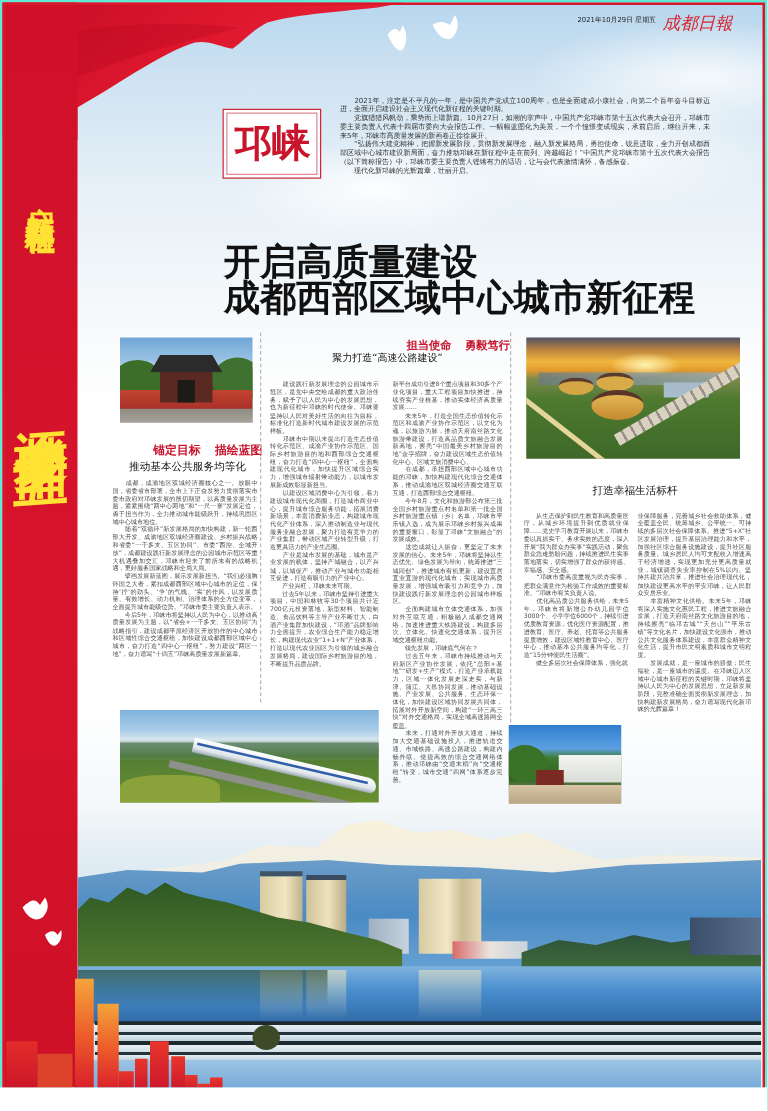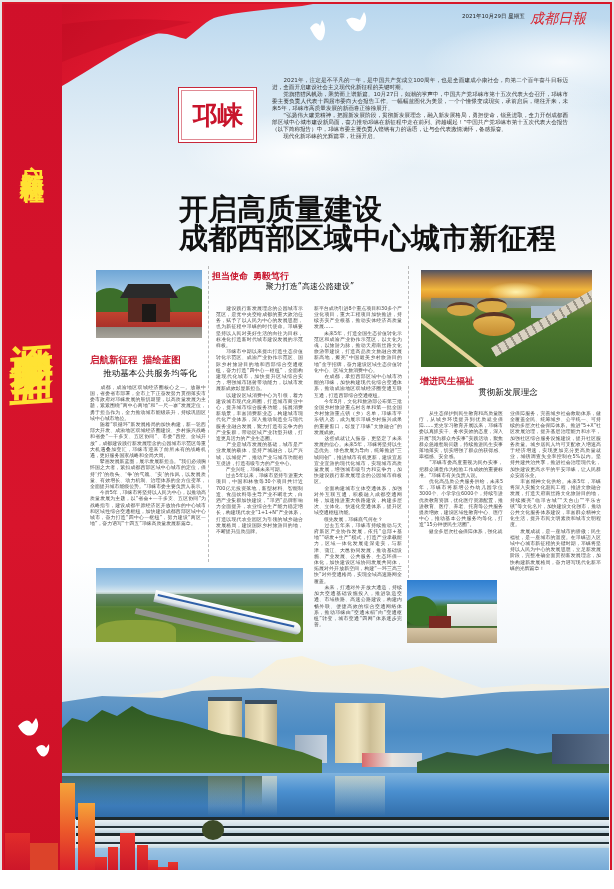--- a/index.html
+++ b/index.html
@@ -1,39 +1,39 @@
 <!DOCTYPE html>
 <html><head>
 <meta charset="utf-8">
 <style>
   html,body{margin:0;padding:0;background:#fff;}
-  #root{position:relative;width:614px;height:870px;overflow:hidden;background:#e5e5e5;font-family:"DejaVu Sans",sans-serif;}
+  #root{position:relative;width:614px;height:870px;overflow:hidden;background:#5eead4;font-family:"DejaVu Sans",sans-serif;}
   .abs{position:absolute;}
   .sky{left:2px;top:2px;width:610px;height:874px;
     background:
       radial-gradient(ellipse 120px 40px at 300px 150px, rgba(255,255,255,.9), rgba(255,255,255,0)),
       radial-gradient(ellipse 160px 50px at 470px 120px, rgba(255,255,255,.85), rgba(255,255,255,0)),
       radial-gradient(ellipse 140px 45px at 560px 60px, rgba(255,255,255,.8), rgba(255,255,255,0)),
       linear-gradient(180deg,#b7d6ee 0px,#cfe3f2 60px,#e6f0f7 150px,#f6f9fb 250px,#ffffff 320px,#ffffff 560px,#f4f8fb 645px);}
   .frame{left:2px;top:2px;width:606px;height:870px;border:2px solid #d7182a;pointer-events:none;}
   .banner{left:2px;top:2px;width:60px;height:874px;background:linear-gradient(180deg,#d0102a 0%,#d8142c 60%,#cc1026 100%);}
   .banner-title{position:absolute;left:18px;top:145px;writing-mode:vertical-rl;text-orientation:upright;font-size:24px;font-weight:bold;letter-spacing:4px;color:#ffe233;font-family:"DejaVu Sans",sans-serif;line-height:24px;}
   .banner-slogan{position:absolute;left:8px;top:306px;writing-mode:vertical-rl;text-orientation:upright;font-size:44px;font-weight:bold;letter-spacing:6px;color:#ffe233;font-family:"DejaVu Serif",serif;line-height:44px;transform:skewY(-4deg);}
   .tiny{position:absolute;transform:scale(0.5);transform-origin:0 0;white-space:pre-line;text-align:justify;overflow:hidden;color:#4a4a4a;font-family:"DejaVu Sans",sans-serif;}
   .body-col{font-size:9.8px;line-height:12.4px;}
   .date{left:462px;top:12px;font-size:11px;color:#222;white-space:nowrap;transform:scale(0.5);transform-origin:0 0;}
   .masthead{left:530px;top:10px;font-size:14px;color:#d9242e;font-family:"DejaVu Serif",serif;font-style:italic;letter-spacing:0;white-space:nowrap;}
   .pageno{left:586px;top:8px;font-size:20px;color:#111;font-family:Liberation Sans, sans-serif;letter-spacing:-1px;margin-left:36px;}
   .district{left:178px;top:87px;width:77px;height:54px;border:1px solid #c8283a;background:#fff;}
   .district-inner{position:absolute;left:2px;top:2px;right:2px;bottom:2px;border:1px solid #e08a94;display:flex;align-items:center;justify-content:center;}
-  .district-name{font-size:26px;font-weight:bold;color:#c8152c;font-family:"DejaVu Serif",serif;letter-spacing:-1px;}
+  .district-name{font-size:31px;font-weight:bold;color:#c8152c;font-family:"DejaVu Serif",serif;letter-spacing:-1px;}
   .intro{left:272px;top:77px;width:592px;height:146px;font-size:11.2px;line-height:14px;color:#333;}
   .kicker{left:179px;top:165px;font-size:20px;color:#111;white-space:pre;letter-spacing:0;}
   .title{left:179px;font-size:29px;font-weight:bold;color:#111;white-space:nowrap;line-height:29px;}
-  .sec-head{position:absolute;text-align:left;font-family:Liberation Sans, sans-serif;font-weight:bold;color:#c8152c;white-space:pre;}
+  .sec-head{position:absolute;text-align:right;font-family:Liberation Mono, monospace;font-weight:bold;color:#c8152c;white-space:pre;}
   .sec-sub{position:absolute;text-align:center;color:#111;white-space:pre;}
   .dash{position:absolute;width:0;border-left:1px dashed #b9b9b9;}
   .photo{position:absolute;overflow:hidden;}
   .photo div{position:absolute;}
   .footer{left:540px;top:878px;font-size:10px;color:#444;white-space:pre;transform:scale(0.5);transform-origin:0 0;}
 </style>
 </head>
 <body>
 
 <div id="root">
@@ -138,21 +138,21 @@
 
   <div class="photo" style="left:96px;top:270px;width:106px;height:68px;background:linear-gradient(180deg,#6fa6d6 0%,#9cc4e4 28%,#b8d4e8 34%,#4e7d34 40%,#2f5a22 66%,#7a7a72 100%);">
     <div style="left:-6px;top:18px;width:40px;height:34px;border-radius:50%;background:#3c6e2a;"></div>
     <div style="left:74px;top:16px;width:40px;height:36px;border-radius:50%;background:#3f7230;"></div>
     <div style="left:0;top:42px;width:106px;height:16px;background:linear-gradient(180deg,#c2432f,#a8302a);"></div>
     <div style="left:32px;top:26px;width:42px;height:26px;background:#5a2a22;"></div>
     <div style="left:46px;top:34px;width:14px;height:18px;background:#1e1a18;"></div>
     <div style="left:24px;top:14px;width:58px;height:14px;background:#2b2b2b;clip-path:polygon(14% 0,86% 0,100% 100%,0 100%);"></div>
     <div style="left:0;top:57px;width:106px;height:11px;background:linear-gradient(180deg,#8d8a82,#a7a39a);"></div>
   </div>
-  <div class="sec-head" style="left:90px;top:354px;width:120px;font-size:9.5px;">启航新征程  描绘蓝图</div>
+  <div class="sec-head" style="left:90px;top:354px;width:120px;font-size:9.5px;">锚定目标  描绘蓝图</div>
   <div class="sec-sub" style="left:90px;top:368px;width:120px;font-size:8.5px;">推动基本公共服务均等化</div>
   <div class="tiny body-col" style="left:90px;top:384px;width:232px;height:348px;">　　成都，成渝地区双城经济圈核心之一。放眼中国，省委省市部署，全市上下正奋发努力贯彻落实市委市政府对邛崃发展的殷切期望，以高质量发展为主题，紧紧围绕“两中心两地”和“一尺一寨”发展定位，勇于担当作为，全力推动城市能级跃升，持续巩固区域中心城市地位。
 　　随着“双循环”新发展格局的加快构建，新一轮西部大开发、成渝地区双城经济圈建设、乡村振兴战略和省委“一干多支、五区协同”、市委“西控、全域开放”，成都建设践行新发展理念的公园城市示范区等重大机遇叠加交汇，邛崃市迎来了前所未有的战略机遇，更好服务国家战略和全局大局。
 　　擘画发展新蓝图，展示发展新担当。“我们必须胸怀国之大者，紧扣成都西部区域中心城市的定位，保持‘拧’的劲头、‘争’的气魄、‘实’的作风，以发展质量、有效增长、动力机制、治理体系的全方位变革，全面提升城市能级位势。”邛崃市委主要负责人表示。
 　　今后5年，邛崃市将坚持以人民为中心，以推动高质量发展为主题，以“省会+一干多支、五区协同”为战略指引，建设成都平原经济区开放协作的中心城市和区域性综合交通枢纽，加快建设成都西部区域中心城市，奋力打造“四中心一枢纽”，努力建设“两区一地”，奋力谱写“十四五”邛崃高质量发展新篇章。</div>
 
   <div class="dash" style="left:208px;top:266px;height:296px;"></div>
 
   <div class="sec-head" style="left:212px;top:270px;width:196px;font-size:9px;">担当使命  勇毅笃行</div>
   <div class="sec-sub" style="left:212px;top:281px;width:196px;font-size:8px;">聚力打造“高速公路建设”</div>
@@ -184,22 +184,21 @@
 
   <div class="photo" style="left:421px;top:270px;width:171px;height:97px;background:radial-gradient(ellipse 40px 14px at 95px 22px,#fff3b0,rgba(255,220,90,0) 70%),linear-gradient(180deg,#4e5364 0%,#b98140 10%,#f0b63c 20%,#e39a2e 27%,#7d8a4c 34%,#4f7a30 50%,#3d6828 100%);">
     <div style="left:10px;top:28px;width:150px;height:10px;background:linear-gradient(90deg,#6a7a86,#9fb0c0);opacity:.7;"></div>
     <div style="left:26px;top:32px;width:28px;height:11px;border-radius:50%;background:#d5a645;border-top:3px solid #5a3a2a;"></div>
     <div style="left:56px;top:28px;width:30px;height:12px;border-radius:50%;background:#d9aa48;border-top:3px solid #5a3a2a;"></div>
     <div style="left:52px;top:42px;width:42px;height:20px;border-radius:50%;background:linear-gradient(180deg,#e3b553,#c48a30);border-top:4px solid #5a3426;"></div>
     <div style="left:110px;top:36px;width:36px;height:12px;background:#a9bccb;"></div>
     <div style="left:70px;top:78px;width:130px;height:10px;background:repeating-linear-gradient(90deg,#d9d2c2 0 6px,#9a9486 6px 8px);transform:rotate(-30deg);transform-origin:0 0;"></div>
     <div style="left:-10px;top:40px;width:120px;height:4px;background:#e6d59a;transform:rotate(38deg);transform-origin:0 0;"></div>
   </div>
-  <div class="sec-head" style="left:420px;top:375px;width:176px;font-size:9px;">增进民生福祉</div>
-  <div class="sec-sub" style="left:420px;top:387px;width:176px;font-size:8.5px;">贯彻新发展理念</div>
+  <div class="sec-sub" style="left:420px;top:387px;width:176px;font-size:8.5px;">打造幸福生活标杆</div>
   <div class="tiny body-col" style="left:419px;top:410px;width:168px;height:334px;">　　从生态保护到民生教育和高质量医疗，从城乡环境提升到优质就业保障……党史学习教育开展以来，邛崃市委以真抓实干、务求实效的态度，深入开展“我为群众办实事”实践活动，聚焦群众急难愁盼问题，持续推进民生实事落地落实，切实增强了群众的获得感、幸福感、安全感。
 　　“邛崃市委高度重视为民办实事，把群众满意作为检验工作成效的重要标准。”邛崃市有关负责人说。
 　　优化高品质公共服务供给，未来5年，邛崃市将新增公办幼儿园学位3000个、小学学位6000个，持续引进优质教育资源，优化医疗资源配置，推进教育、医疗、养老、托育等公共服务提质增效，建设区域性教育中心、医疗中心，推动基本公共服务均等化，打造“15分钟便民生活圈”。
 　　健全多层次社会保障体系，强化就</div>
   <div class="tiny body-col" style="left:510px;top:410px;width:182px;height:466px;">业保障服务，完善城乡社会救助体系，健全覆盖全民、统筹城乡、公平统一、可持续的多层次社会保障体系。推进“5+X”社区发展治理，提升基层治理能力和水平，加强社区综合服务设施建设，提升社区服务质量。城乡居民人均可支配收入增速高于经济增速，实现更加充分更高质量就业，城镇调查失业率控制在5%以内。坚持共建共治共享，推进社会治理现代化，加快建设更高水平的平安邛崃，让人民群众安居乐业。
 　　丰富精神文化供给。未来5年，邛崃将深入实施文化惠民工程，推进文旅融合发展，打造天府南丝路文化旅游目的地，持续擦亮“临邛古城”“天台山”“平乐古镇”等文化名片，加快建设文化强市，推动公共文化服务体系建设，丰富群众精神文化生活，提升市民文明素质和城市文明程度。
 　　发展成就，是一座城市的骄傲；民生福祉，是一座城市的温度。在邛崃迈入区域中心城市新征程的关键时期，邛崃将坚持以人民为中心的发展思想，立足新发展阶段，完整准确全面贯彻新发展理念，加快构建新发展格局，奋力谱写现代化新邛崃的光辉篇章！</div>
 
   <div class="photo" style="left:407px;top:580px;width:90px;height:63px;background:linear-gradient(180deg,#2f7fd0 0%,#5d9fe0 30%,#3f7a2e 42%,#2e5f22 68%,#c9b79a 100%);">
     <div style="left:-4px;top:16px;width:34px;height:30px;border-radius:50%;background:#3a7228;"></div>

